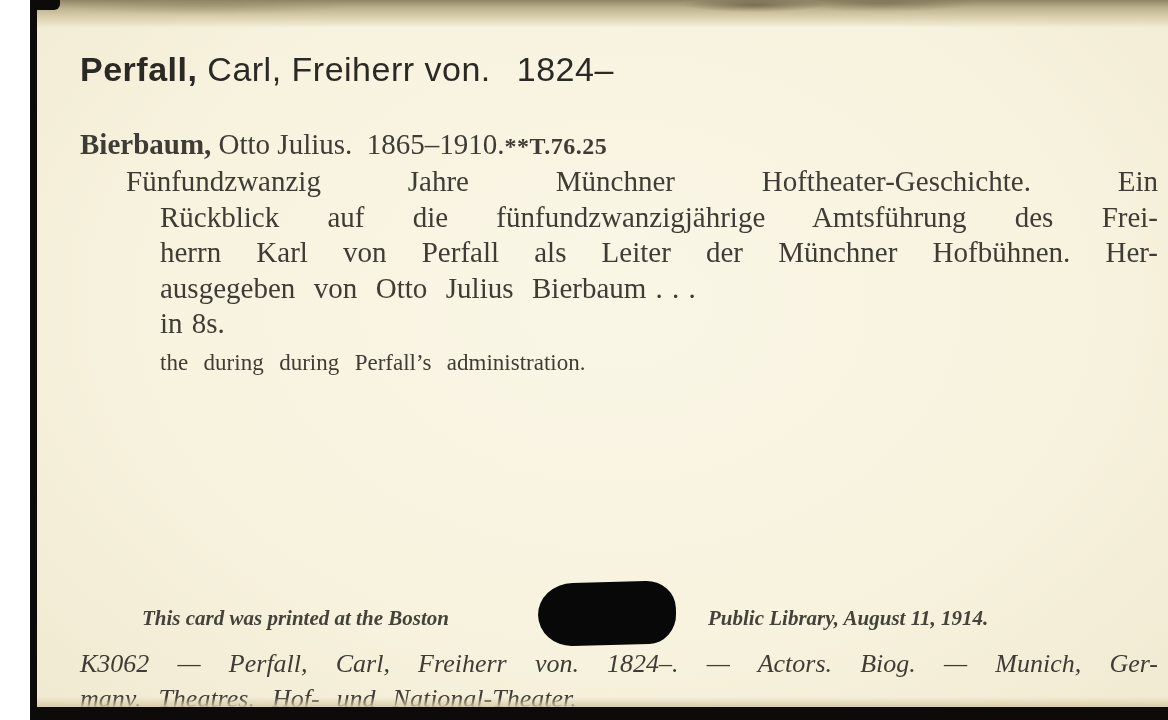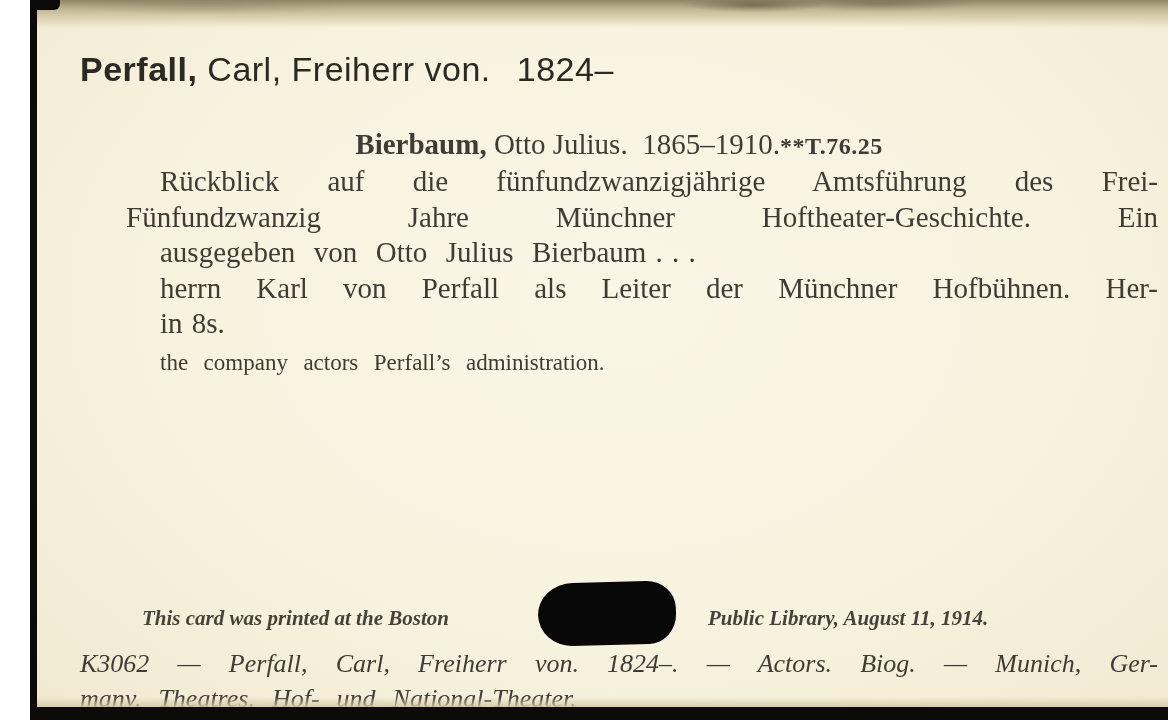--- a/index.html
+++ b/index.html
@@ -33,21 +33,21 @@
     position:absolute; left:50px; top:50px;
     font-family:"Liberation Sans","DejaVu Sans",sans-serif;
     font-size:34px; color:#2b2924; letter-spacing:.5px; white-space:nowrap;
   }
   .heading .surname { font-weight:700; }
   .heading .forenames { font-weight:400; white-space:pre; }
   .heading .dates { font-weight:400; margin-left:26px; }
 
   
   .body-block { position:absolute; left:50px; right:40px; top:126px; }
-  .entry-line { display:flex; justify-content:center; align-items:baseline;
+  .entry-line { display:flex; justify-content:flex-start; align-items:baseline;
       font-size:29px; line-height:36px; }
   .author { white-space:pre; }
   .author .b { font-weight:700; }
   .callno { font-weight:700; font-size:24px; letter-spacing:.5px; }
 
   .line { font-size:29px; line-height:35.5px; word-spacing:2px; white-space:pre-wrap; }
   .just { white-space:normal; text-align:justify; text-align-last:justify; }
   .hang1 { padding-left:46px; }
   .hang2 { padding-left:80px; }
   .note { font-size:23px; line-height:36px; }
@@ -81,32 +81,32 @@
     <span class="surname">Perfall,</span><span class="forenames"> Carl, Freiherr von.</span><span class="dates">1824–</span>
   </div>
 
   <div class="body-block">
     <div class="entry-line">
       <span class="author"><span class="b">Bierbaum,</span><span> Otto Julius.  1865–1910.</span></span>
       <span class="callno">**T.76.25</span>
     </div>
 
     <div>
+      <div class="line hang1 just">Fünfundzwanzig Jahre Münchner Hoftheater-Geschichte.  Ein</div>
       <div class="line hang2 just">Rückblick auf die fünfundzwanzigjährige Amtsführung des Frei-</div>
-      <div class="line hang1 just">Fünfundzwanzig Jahre Münchner Hoftheater-Geschichte.  Ein</div>
+      <div class="line hang2 just">herrn Karl von Perfall als Leiter der Münchner Hofbühnen.  Her-</div>
       <div class="line hang2">ausgegeben  von  Otto  Julius  Bierbaum . . .</div>
-      <div class="line hang2 just">herrn Karl von Perfall als Leiter der Münchner Hofbühnen.  Her-</div>
     </div>
 
     <div>
       <div class="line hang2">in 8s.</div>
     </div>
 
     <div class="note-block">
-      <div class="line note hang2">the  company  actors  Perfall’s  administration.</div>
+      <div class="line note hang2">the  during  during  Perfall’s  administration.</div>
     </div>
   </div>
 
   <div class="printer-left">This card was printed at the Boston</div>
   <div class="ink-blot"></div>
   <div class="printer-right">Public Library, August 11, 1914.</div>
 
   <div class="tracing">
     <div class="line just">K3062 — Perfall, Carl, Freiherr von. 1824–. — Actors. Biog. — Munich, Ger-</div>
     <div class="line">many.  Theatres.  Hof-  und  National-Theater.</div>

